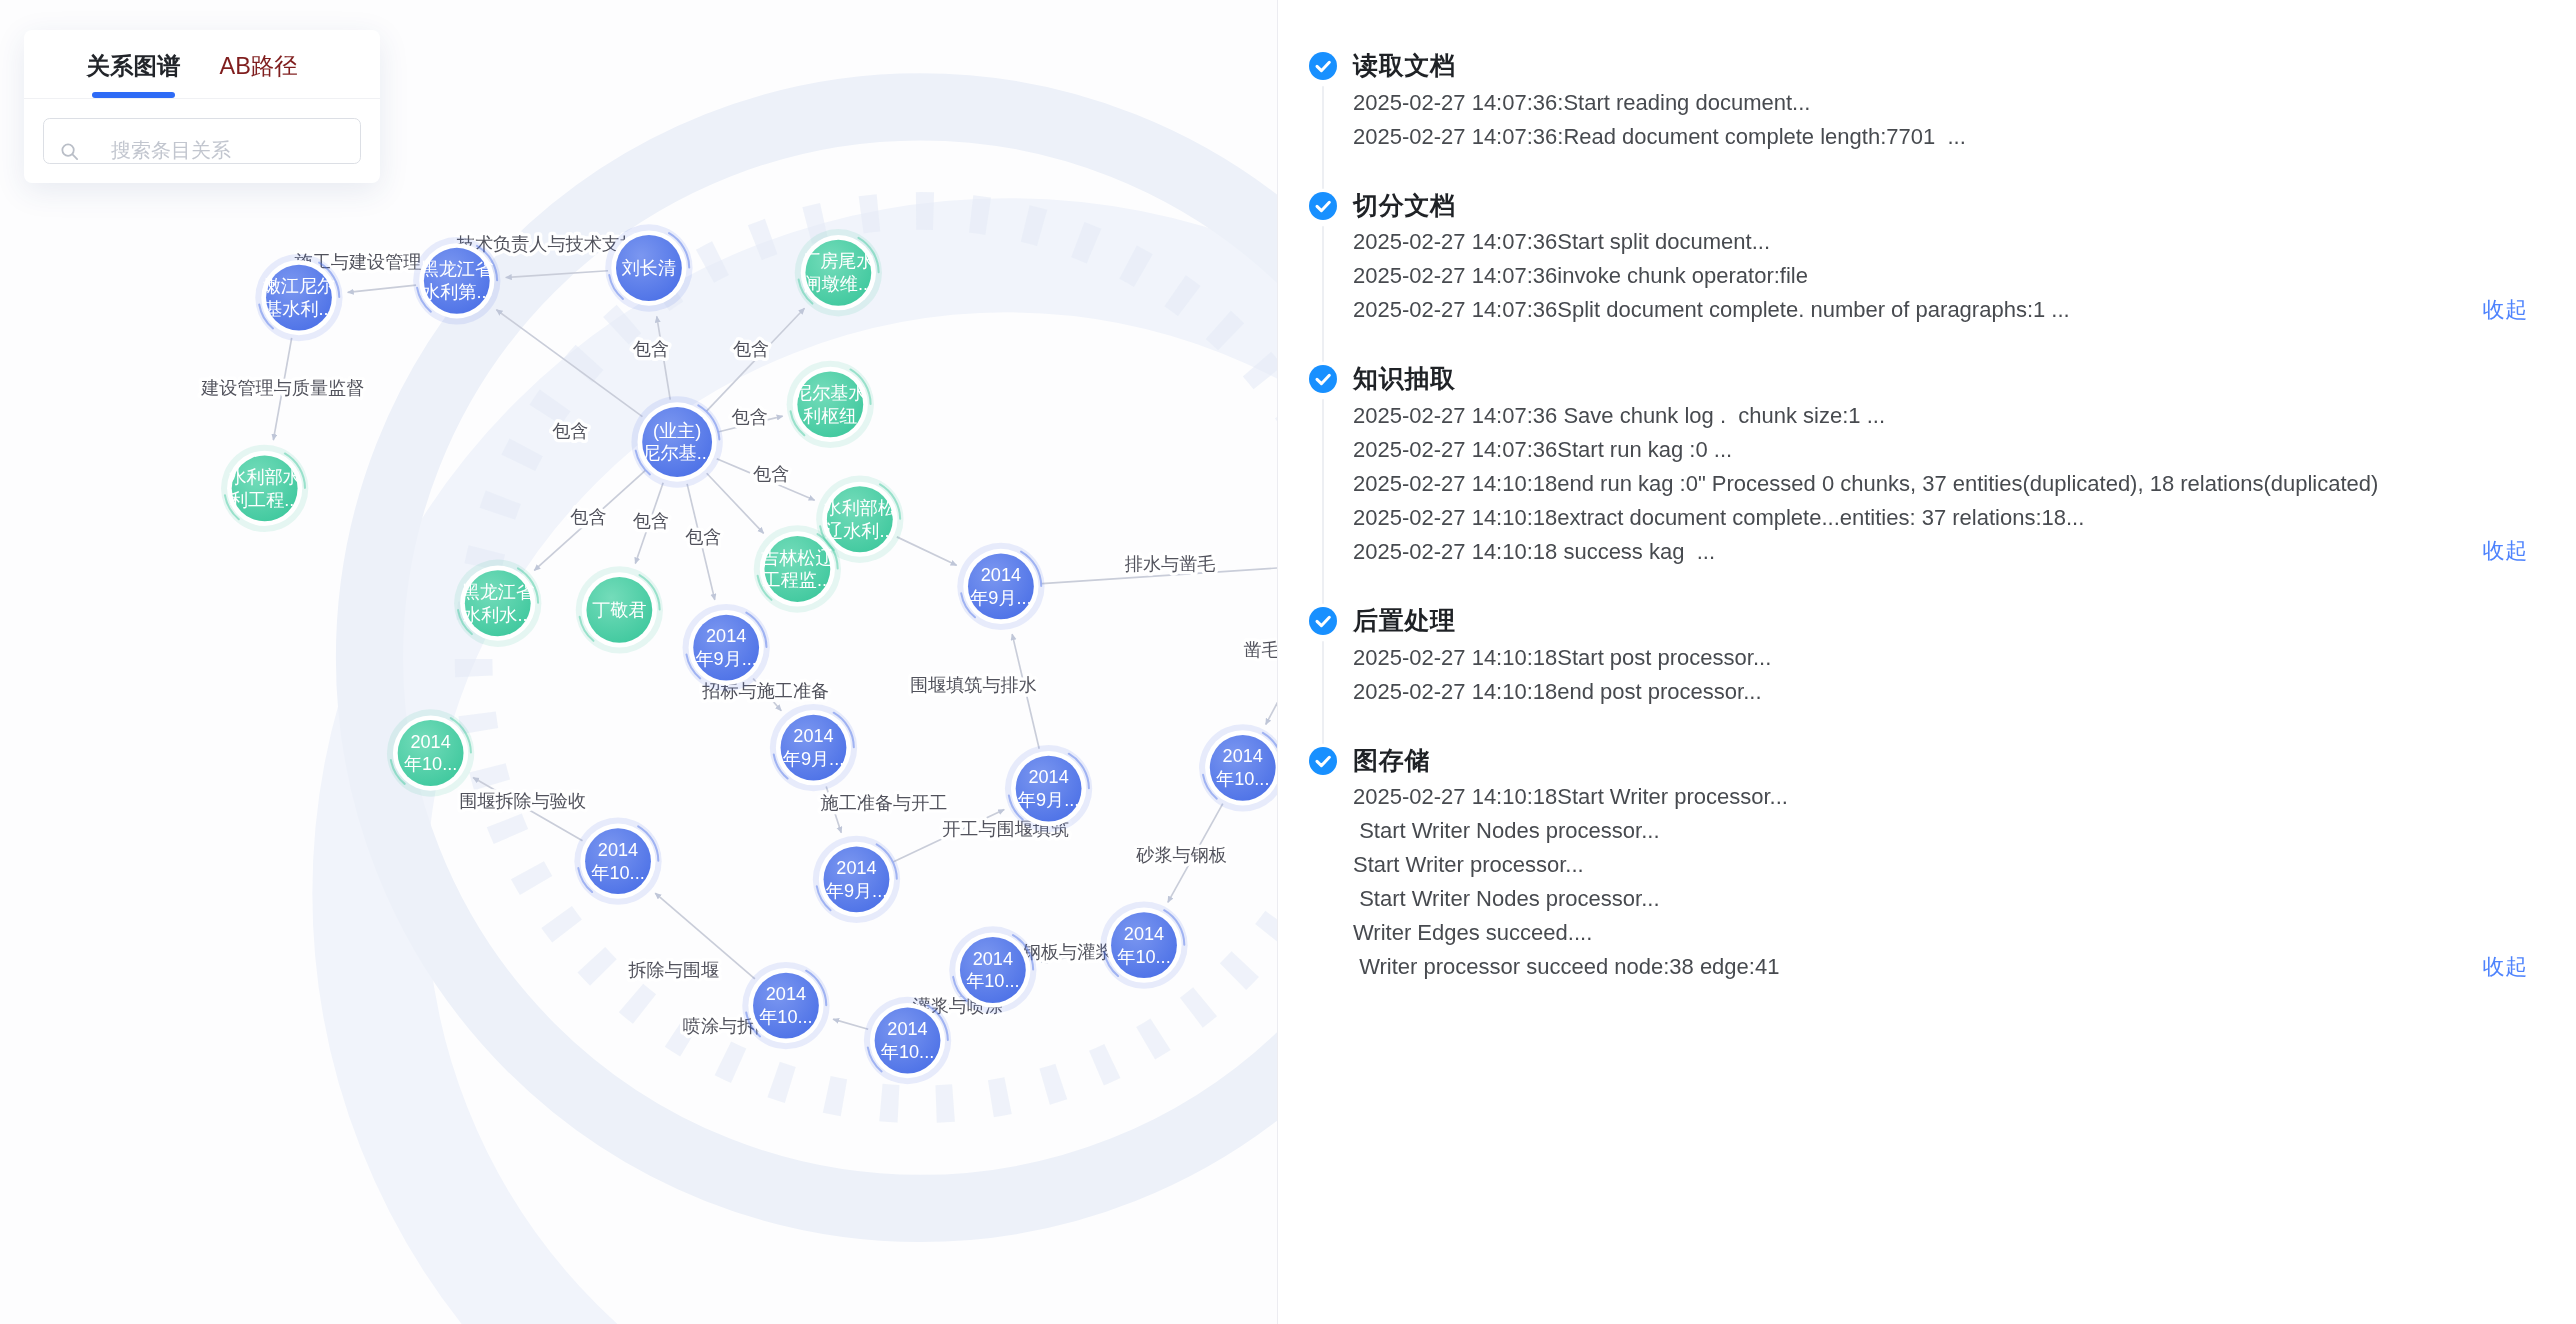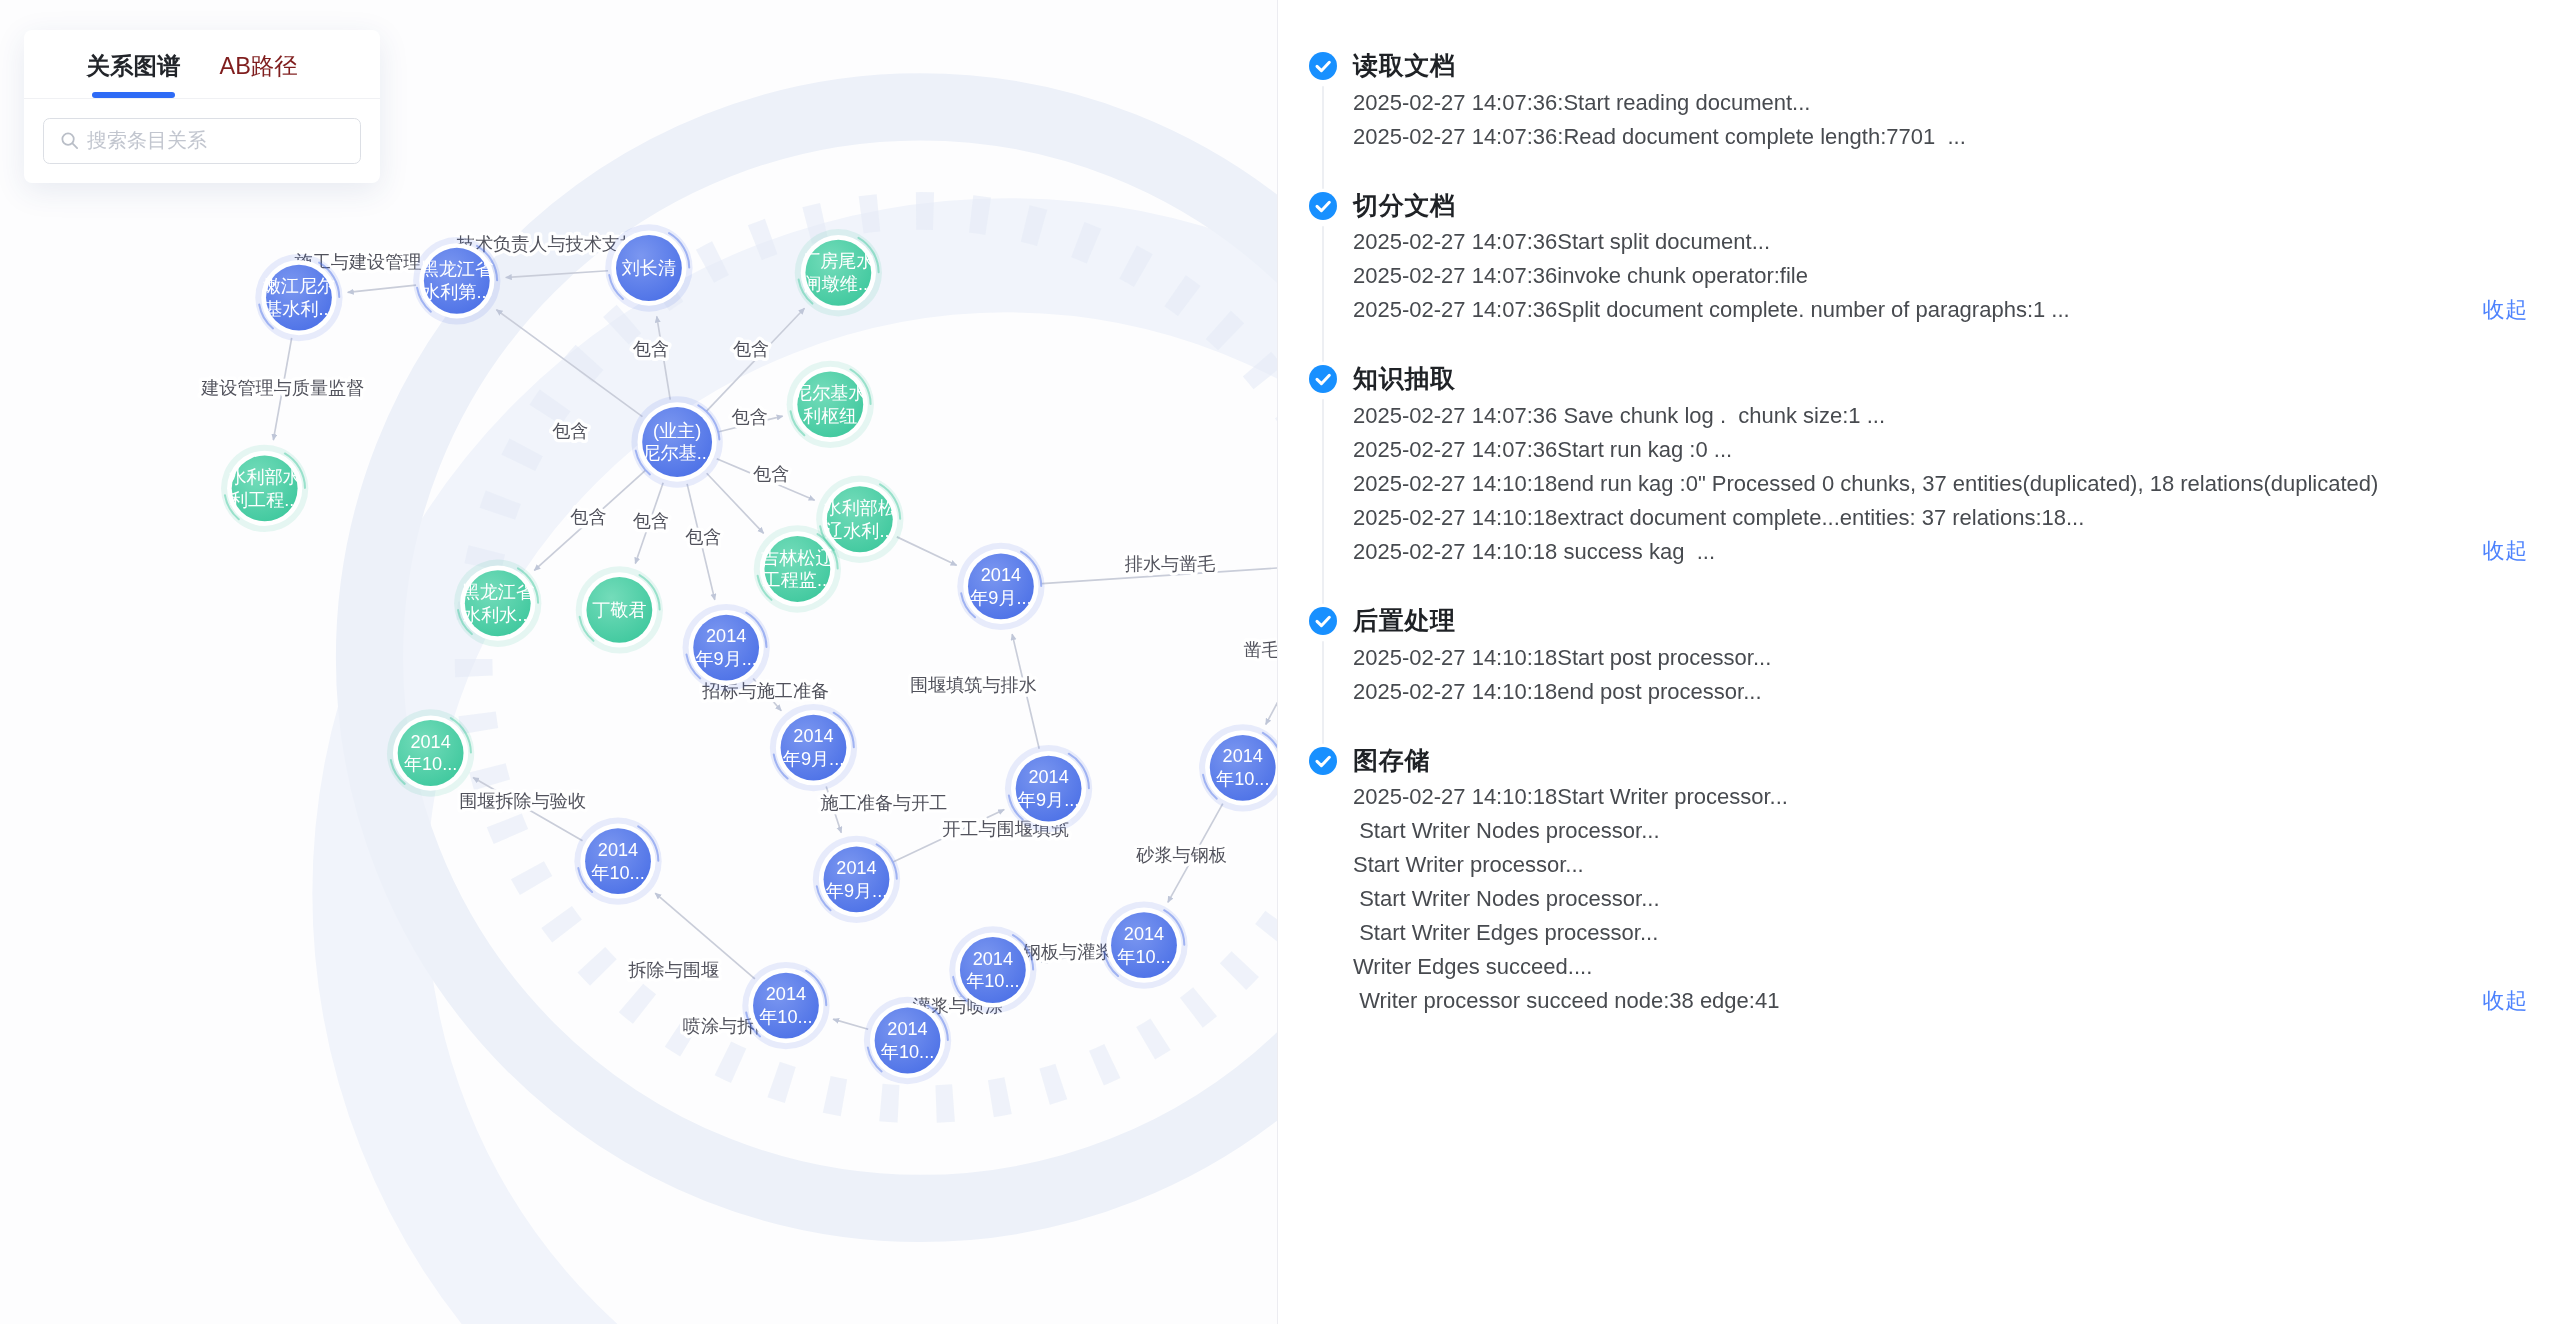--- a/index.html
+++ b/index.html
@@ -10,21 +10,21 @@
   .graph-panel{position:absolute;left:0;top:0;width:1277px;height:1324px;background:#fdfdfe;border-right:0.7px solid #ececf1;overflow:hidden;}
   #graph-svg{position:absolute;left:0;top:0;}
 
   
   .tabs-card{position:absolute;left:23.5px;top:30px;width:356px;background:#fff;border-radius:8px;box-shadow:0 8px 31px rgba(40,64,128,.10);z-index:5;}
   .tabs{display:flex;gap:39px;padding:20px 24px 0 24px;}
   .tab{font-size:23.5px;color:#7f1d1d;padding-bottom:16px;position:relative;cursor:pointer;white-space:nowrap;}
   .tab.active{color:#22252a;font-weight:600;margin-left:39px;}
   .tab.active::after{content:"";position:absolute;left:5.4px;right:5.4px;bottom:0;height:6px;border-radius:4px;background:#2e6bf6;}
   .tabs-divider{height:0.7px;background:#f0f1f4;}
-  .search-box{margin:19px;display:flex;align-items:center;gap:5px;border:1.3px solid #dcdfe5;border-radius:6.7px;height:44px;padding:0 15px;background:#fff;}
+  .search-box{margin:19px;display:flex;align-items:flex-end;gap:29px;border:1.3px solid #dcdfe5;border-radius:6.7px;height:44px;padding:0 15px;background:#fff;}
   .search-box svg{flex:0 0 auto;}
   .search-box input{border:none;outline:none;font-size:20px;color:#333;width:100%;background:transparent;font-family:inherit;}
   .search-box input::placeholder{color:#c2c6cf;}
 
   
   .log-panel{position:absolute;left:1278px;top:0;right:0;bottom:0;background:#fff;padding:50px 48px 0 31px;box-sizing:border-box;}
   .step{position:relative;padding-left:44px;margin-bottom:36px;}
   .step-rail{position:absolute;left:13.4px;top:36px;bottom:-35px;width:2px;background:#edeff3;border-radius:1.3px;}
   .step:last-child .step-rail{display:none;}
   .step-icon{position:absolute;left:0;top:2px;width:28px;height:28px;}
@@ -420,21 +420,20 @@
         <path d="M12 21.5 L18.6 28 L30.5 15.5" fill="none" stroke="#fff" stroke-width="4.5" stroke-linecap="round" stroke-linejoin="round"></path>
       </svg>
     </div>
     <div class="step-body">
       <div class="step-title">图存储</div>
       <div class="step-logs">
               <div class="log-line">2025-02-27 14:10:18Start Writer processor...</div>
               <div class="log-line"> Start Writer Nodes processor...</div>
               <div class="log-line">Start Writer processor...</div>
               <div class="log-line"> Start Writer Nodes processor...</div>
-              <div class="log-line"> Start Writer Edges processor...</div>
               <div class="log-line">Writer Edges succeed....</div>
               <div class="log-line"> Writer processor succeed node:38 edge:41</div>
             </div>
       <span class="collapse-link">收起</span>
     </div>
   </div>
 </div>
   </div>
 </div>
 

